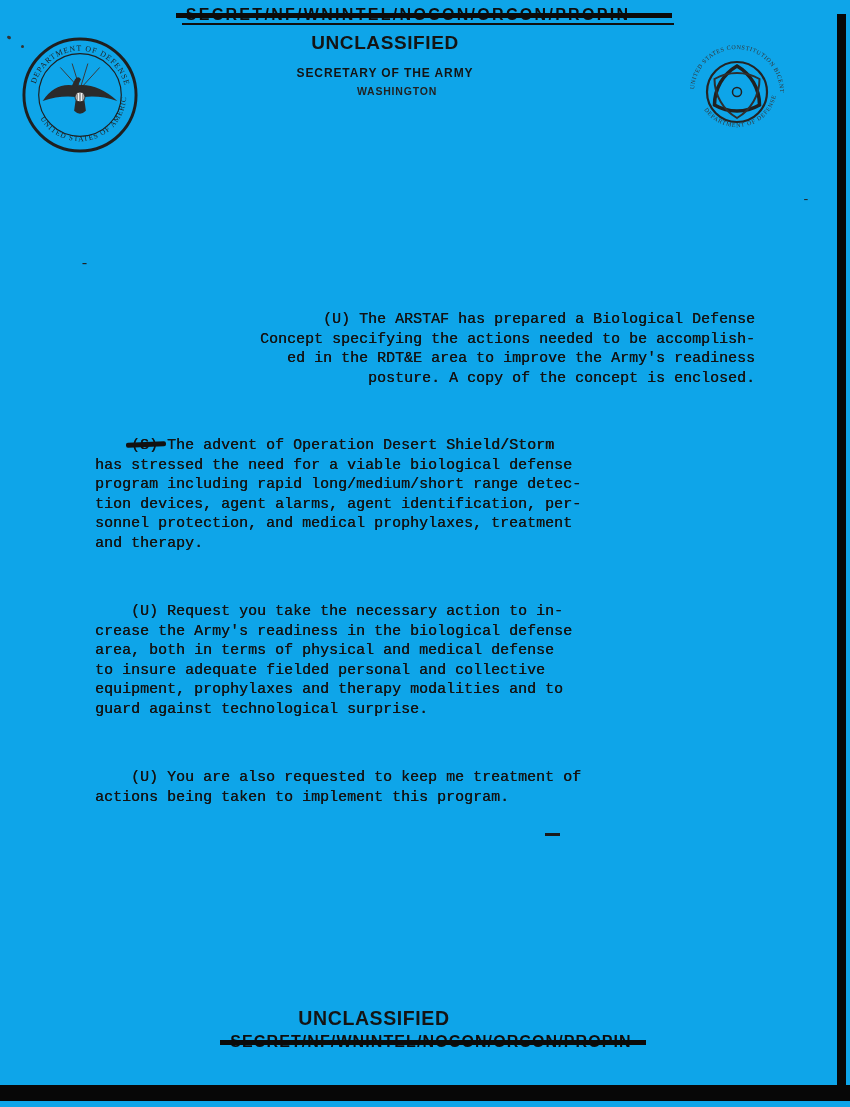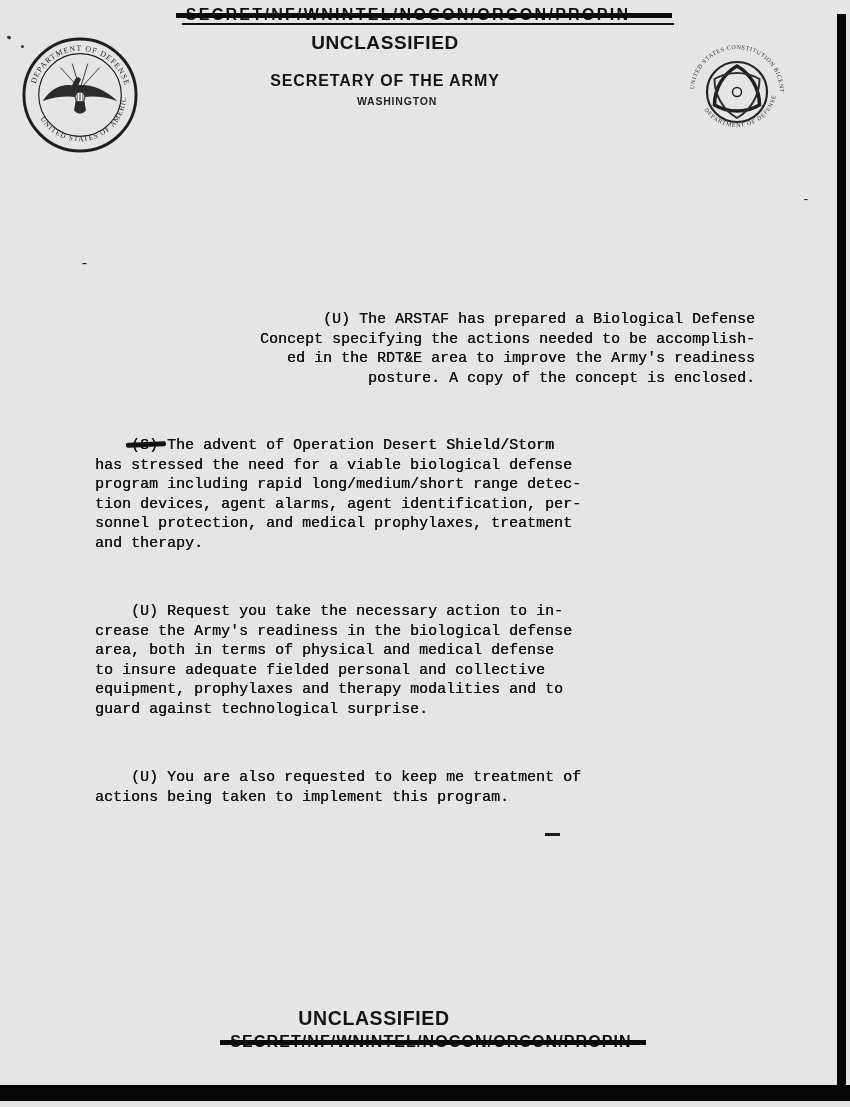--- a/index.html
+++ b/index.html
@@ -1,19 +1,19 @@
 <!DOCTYPE html>
 <html><head>
 <meta charset="utf-8">
 <style>
   * { margin:0; padding:0; box-sizing:border-box; }
   html,body { background:#ffffff; }
   .page {
     position:relative; width:850px; height:1107px;
-    background:#e5e5e5; overflow:hidden;
+    background:#0ea5e9; overflow:hidden;
     font-family:"Liberation Sans", sans-serif; color:#151515;
   }
 
   
   .class-banner {
     position:absolute; text-align:center;
     font-family:"Liberation Sans", sans-serif; font-weight:bold; color:#0e0e0e;
   }
   .banner-top   { top:6px;    left:0; width:816px; font-size:16px; letter-spacing:2.3px; }
   .banner-bottom{ top:1033px; left:0; width:862px; font-size:16px; letter-spacing:1.1px; }
@@ -23,21 +23,21 @@
     left:-10px; right:-14px;
   }
   .banner-top .strike-wrap::before { right:-42px; }
   .banner-top .strike-wrap::after {
     content:""; position:absolute; left:-4px; right:-44px; bottom:-1px; height:2px; background:#101010;
   }
 
   
   .letterhead { position:absolute; top:32px; left:0; width:770px; text-align:center; }
   .unclass-top { font-size:19px; font-weight:bold; letter-spacing:0.6px; color:#141414; }
-  .dept-title  { font-size:16px; font-weight:bold; letter-spacing:0.9px; margin-top:18px; color:#141414; }
+  .dept-title  { font-size:12px; font-weight:bold; letter-spacing:0.9px; margin-top:12px; color:#141414; }
   .dept-loc    { font-size:10.5px; font-weight:bold; letter-spacing:0.8px; margin-top:5px; color:#222;padding-left:24px; }
 
   .unclass-bottom {
     position:absolute; top:1007px; left:0; width:748px; text-align:center;
     font-size:19.5px; font-weight:bold; letter-spacing:0.6px; color:#141414;
   }
 
   
   .seal { position:absolute; }
   .seal-left  { left:20px; top:36px; }

